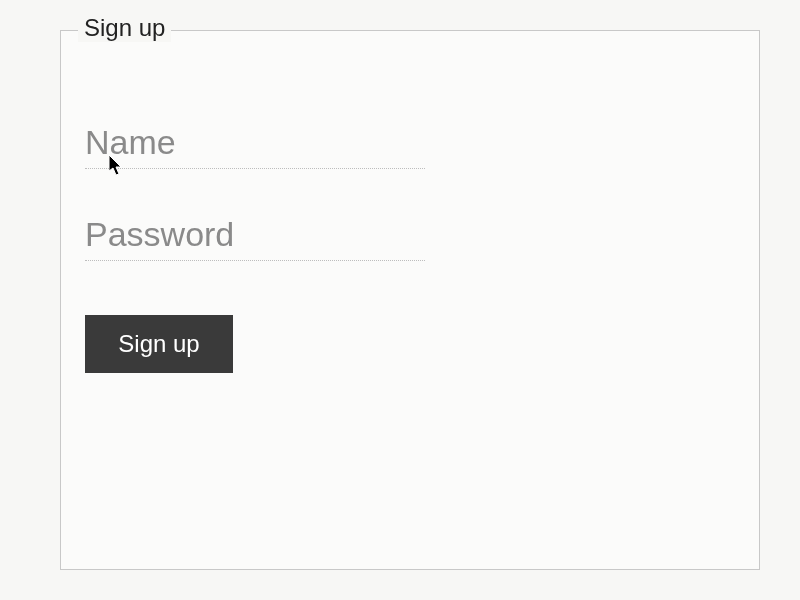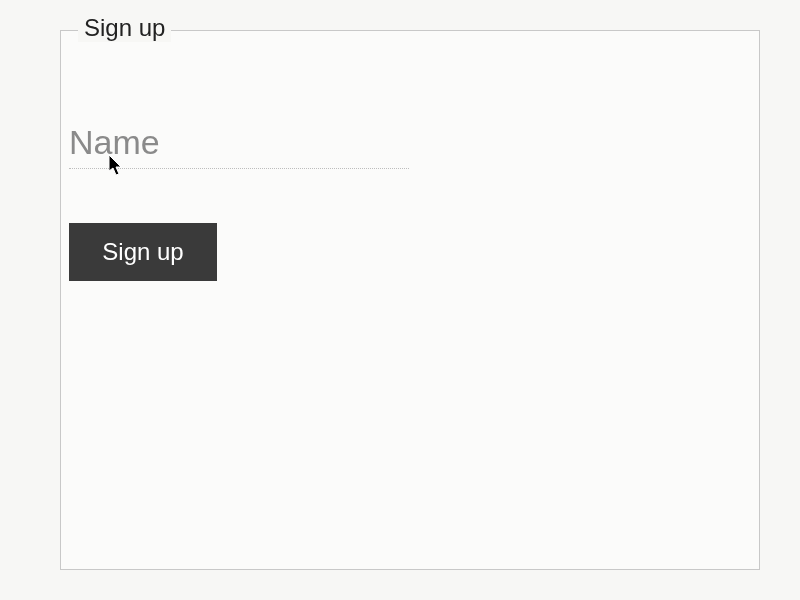--- a/index.html
+++ b/index.html
@@ -16,21 +16,21 @@
       overflow: hidden;
     }
     .fieldset {
       position: absolute;
       left: 60px;
       top: 30px;
       width: 700px;
       height: 540px;
       border: 1px solid #c8c8c8;
       background: #fbfbfa;
-      padding: 60px 24px 24px 8px;
+      padding: 60px 24px 24px 24px;
     }
     .legend {
       position: absolute;
       top: 14px;
       left: 78px;
       font-size: 24px;
       color: #222;
       background: #f7f7f5;
       padding: 0 6px;
       z-index: 2;
@@ -74,19 +74,20 @@
     }
   </style>
 </head>
 <body>
 
 <div class="legend">Sign up</div>
 
 <fieldset class="fieldset">
   <div class="input-stack">
     <input type="text" class="text-input" placeholder="Name" style="">
+    <input type="password" class="text-input" placeholder="Password" style="">
   </div>
   <button class="submit-btn">Sign up</button>
 </fieldset>
 
 <svg class="cursor" width="16" height="22" viewBox="0 0 16 22">
   <path d="M0,0 L0,16 L4,13 L7,20 L10,19 L7,12 L12,12 Z" fill="#000" stroke="#fff" stroke-width="1"></path>
 </svg>
 
 </body></html>

